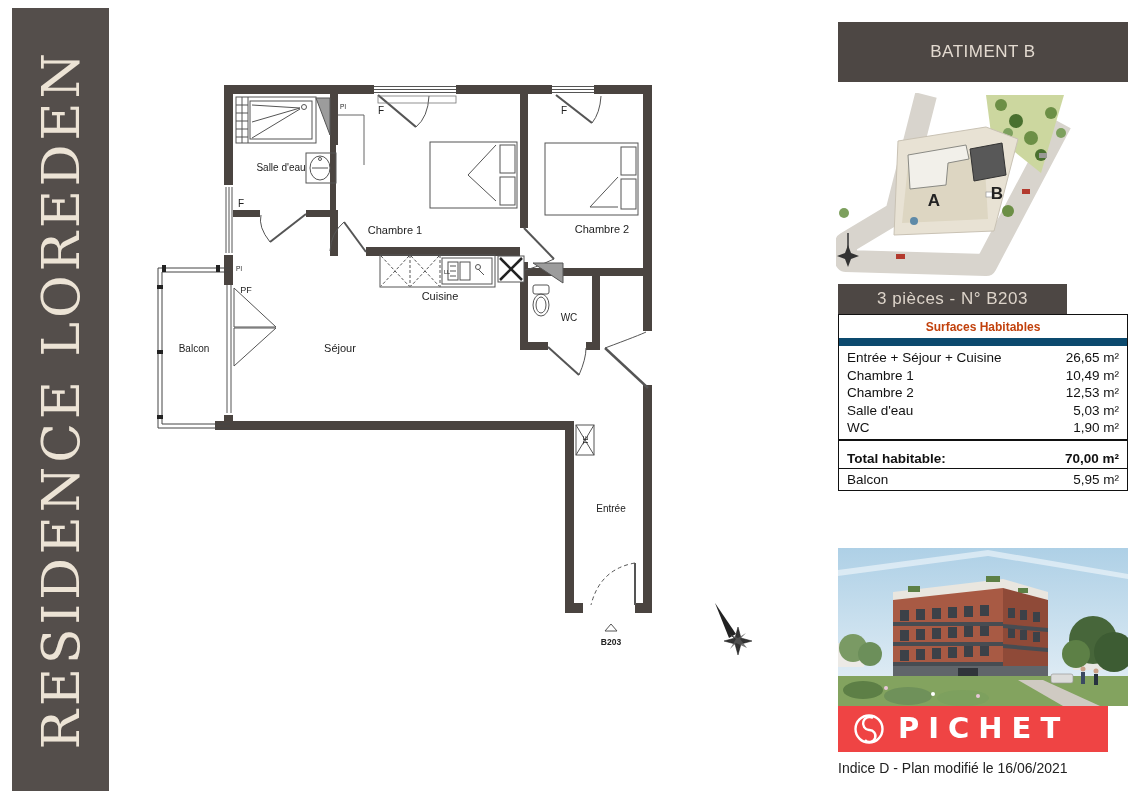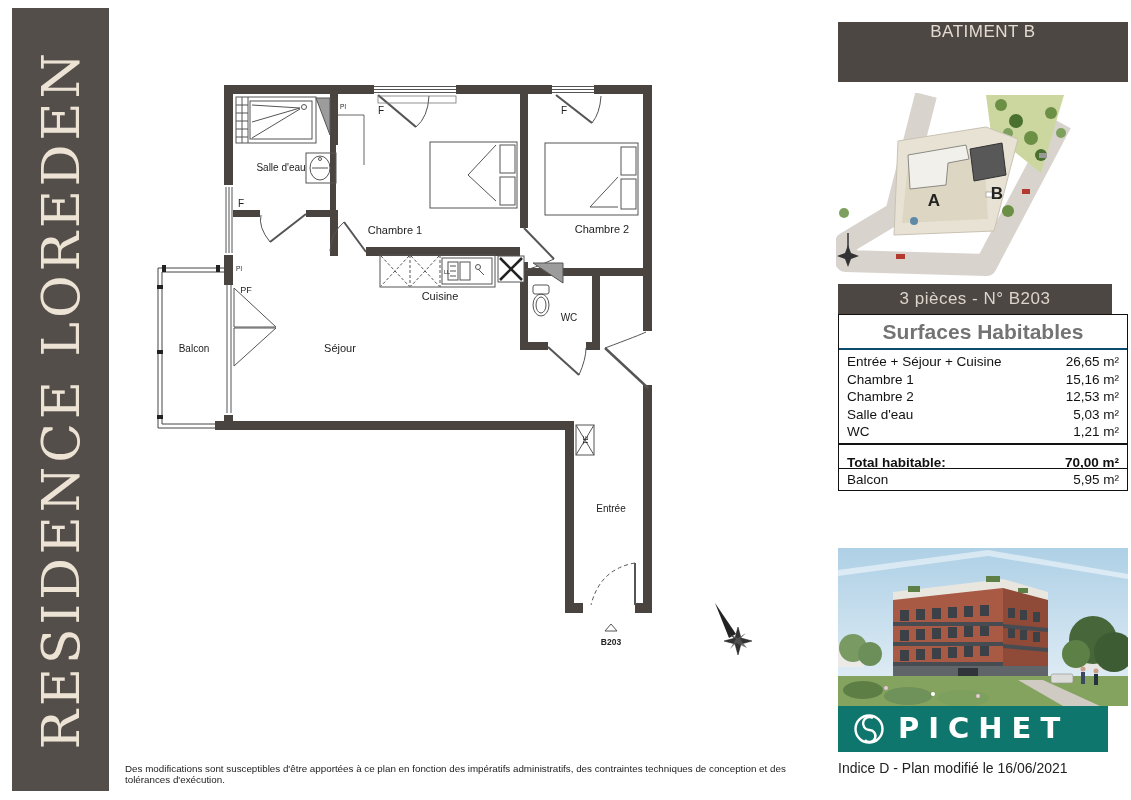--- a/index.html
+++ b/index.html
@@ -9,33 +9,33 @@
   .banner{position:absolute;left:12px;top:8px;width:97px;height:783px;background:#544e4b;
           display:flex;align-items:center;justify-content:center;}
   .banner span{writing-mode:vertical-rl;transform:rotate(180deg);font-family:"DejaVu Serif","Liberation Serif",serif;
           font-size:52px;letter-spacing:4px;color:#ece3d5;white-space:nowrap;}
   
   .plan{position:absolute;left:148px;top:75px;}
   svg text{font-family:"Liberation Sans",sans-serif;fill:#222;}
   
   .bldg-header{position:absolute;left:838px;top:22px;width:290px;height:60px;background:#4d4744;
           color:#e3dad0;text-align:center;font-size:17px;letter-spacing:.5px;
-          display:flex;flex-direction:row;justify-content:center;gap:6px;}
+          display:flex;flex-direction:column;justify-content:center;gap:6px;}
   .siteplan{position:absolute;left:836px;top:93px;}
-  .unit-header{position:absolute;left:838px;top:284px;width:274px;height:30px;background:#4d4744;
+  .unit-header{position:absolute;left:838px;top:284px;width:229px;height:30px;background:#4d4744;
           color:#ddd4ca;font-size:17px;letter-spacing:.5px;display:flex;align-items:center;justify-content:center;}
   .surfaces{position:absolute;left:838px;top:314px;width:290px;border:1.5px solid #111;background:#fff;box-sizing:border-box;}
-  .surfaces .title{font-size:21px;font-weight:bold;text-align:center;padding:5px 0 4px;border-bottom:2px solid #0c4a6e;color:#737373;}
+  .surfaces .title{font-size:12px;font-weight:bold;text-align:center;padding:5px 0 4px;border-bottom:8px solid #0c4a6e;color:#c2410c;}
   .srow{display:flex;justify-content:space-between;font-size:13.5px;line-height:17.5px;padding:0 8px;color:#111;}
   .srow.first{padding-top:3px;}
   .srow.total{border-top:2px solid #111;font-weight:bold;padding-top:9px;padding-bottom:3px;margin-top:2px;}
   .balrow{position:absolute;left:838px;top:468px;width:290px;border:1.5px solid #111;box-sizing:border-box;
           display:flex;justify-content:space-between;font-size:13.5px;padding:3px 8px;color:#111;background:#fff;}
   .render{position:absolute;left:838px;top:548px;}
-  .logo{position:absolute;left:838px;top:706px;width:270px;height:46px;background:#0f766e;
+  .logo{position:absolute;left:838px;top:706px;width:270px;height:46px;background:#ef4444;
         display:flex;align-items:center;padding-left:14px;box-sizing:border-box;}
   .logo .word{color:#fff;font-family:"DejaVu Sans",sans-serif;font-weight:bold;font-size:29px;
         letter-spacing:9px;margin-left:12px;margin-top:-2px;}
   .revision{position:absolute;left:838px;top:760px;font-size:14px;color:#222;}
   .disclaimer{position:absolute;left:125px;top:763px;width:680px;font-size:9.8px;color:#222;}
 </style>
 </head>
 <body>
 
 <div class="page">
@@ -301,33 +301,33 @@
   <div class="unit-header">3 pièces  - N° B203</div>
 
   <div class="surfaces">
     <div class="title">Surfaces Habitables</div>
     <div class="srow first">
       <span>Entrée + Séjour + Cuisine</span>
         <span>26,65 m²</span>
     </div>
     <div class="srow">
       <span>Chambre 1</span>
-        <span>15,16 m²</span>
+        <span>10,49 m²</span>
     </div>
     <div class="srow">
       <span>Chambre 2</span>
         <span>12,53 m²</span>
     </div>
     <div class="srow">
       <span>Salle d'eau</span>
         <span>5,03 m²</span>
     </div>
     <div class="srow">
       <span>WC</span>
-        <span>1,21 m²</span>
+        <span>1,90 m²</span>
     </div>
     <div class="srow total">
       <span>Total habitable:</span>
         <span>70,00 m²</span>
     </div>
   </div>
 
   <div class="balrow">
     <span>Balcon</span>
       <span>5,95 m²</span>
@@ -414,15 +414,14 @@
   <div class="logo">
     <svg width="34" height="34" viewBox="0 0 34 34">
       <circle cx="17" cy="17" r="13.5" stroke="#fff" stroke-width="2.4" fill="none"></circle>
       <path d="M 21,6 A 6.5,6.5 0 1 0 17,18 A 6,6 0 1 1 13,28" stroke="#fff" stroke-width="2.4" fill="none"></path>
     </svg>
     <span class="word">PICHET</span>
   </div>
 
   <div class="revision">Indice D - Plan modifié  le 16/06/2021</div>
 
-  <div class="disclaimer">Des modifications sont susceptibles d'être apportées à ce plan en fonction des impératifs administratifs, des contraintes techniques de conception et des tolérances d'exécution.</div>
 
 </div>
 
 </body></html>

